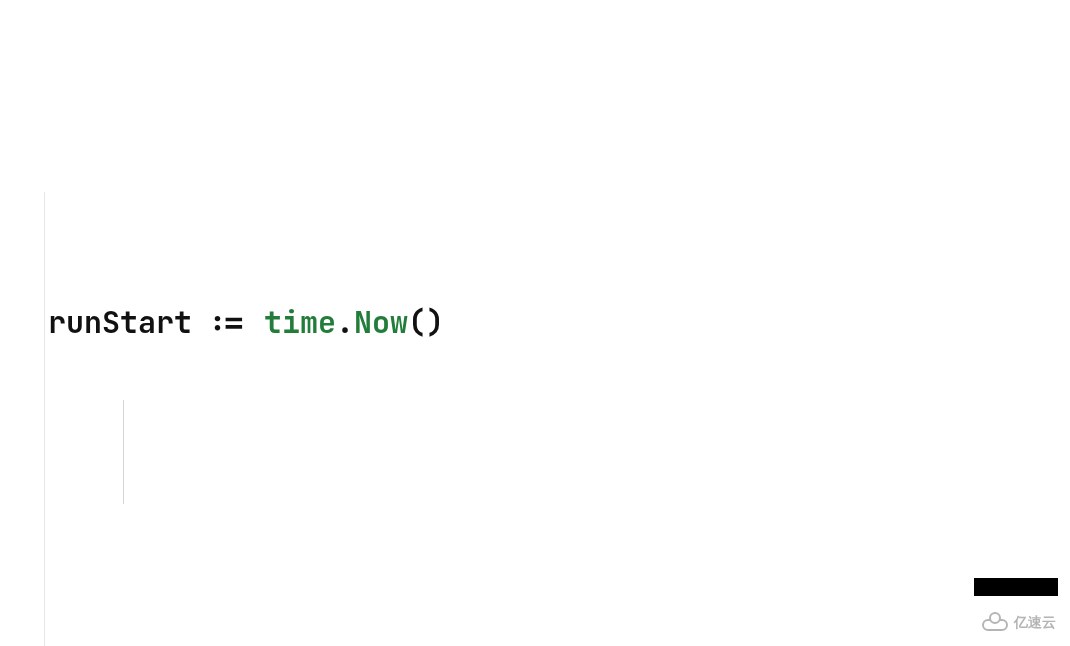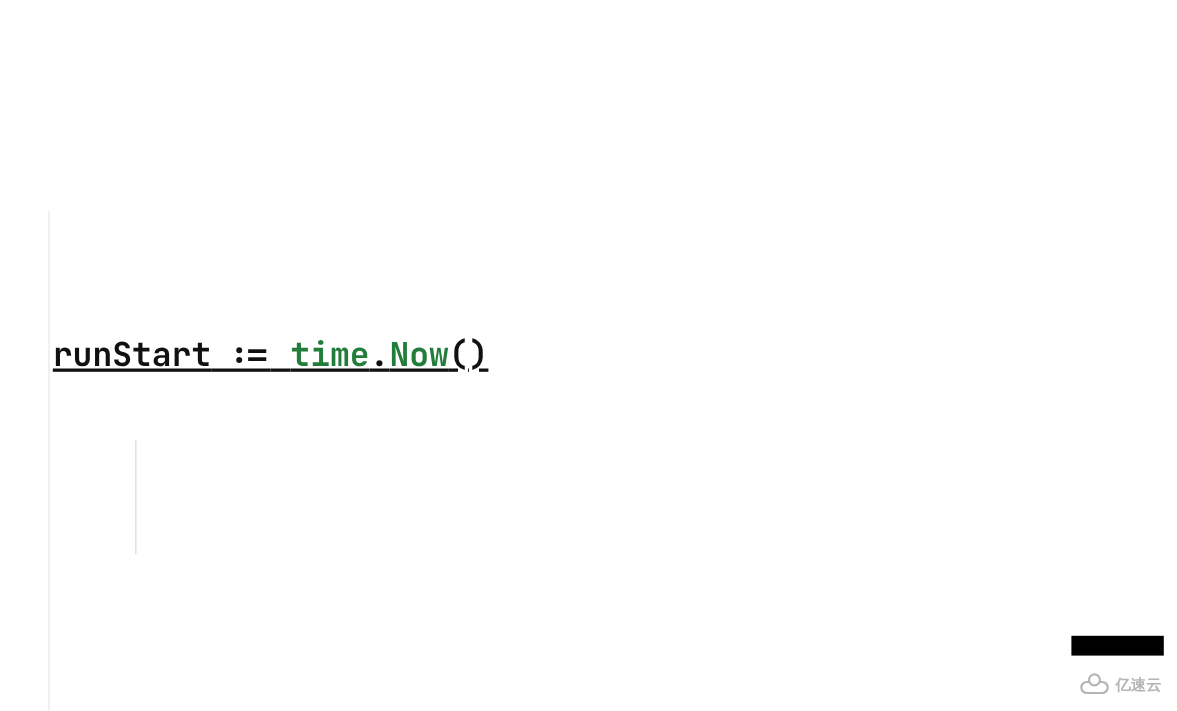--- a/index.html
+++ b/index.html
@@ -18,21 +18,20 @@
     font-weight: 600;
     color: #111111;
     white-space: pre;
     padding-top: 36px;
     padding-left: 48px;
   }
   .line {
     position: relative;
     height: 52px;
     padding-left: 0;
-    text-decoration: underline;
   }
   .tok-fn  { color: #227d3a; }
   .tok-time { color: #227d3a; }
   .guide1 {
     position: absolute;
     top: 400px;
     left: 123px;
     width: 1px;
     height: 104px;
     background: #d8d8d8;

